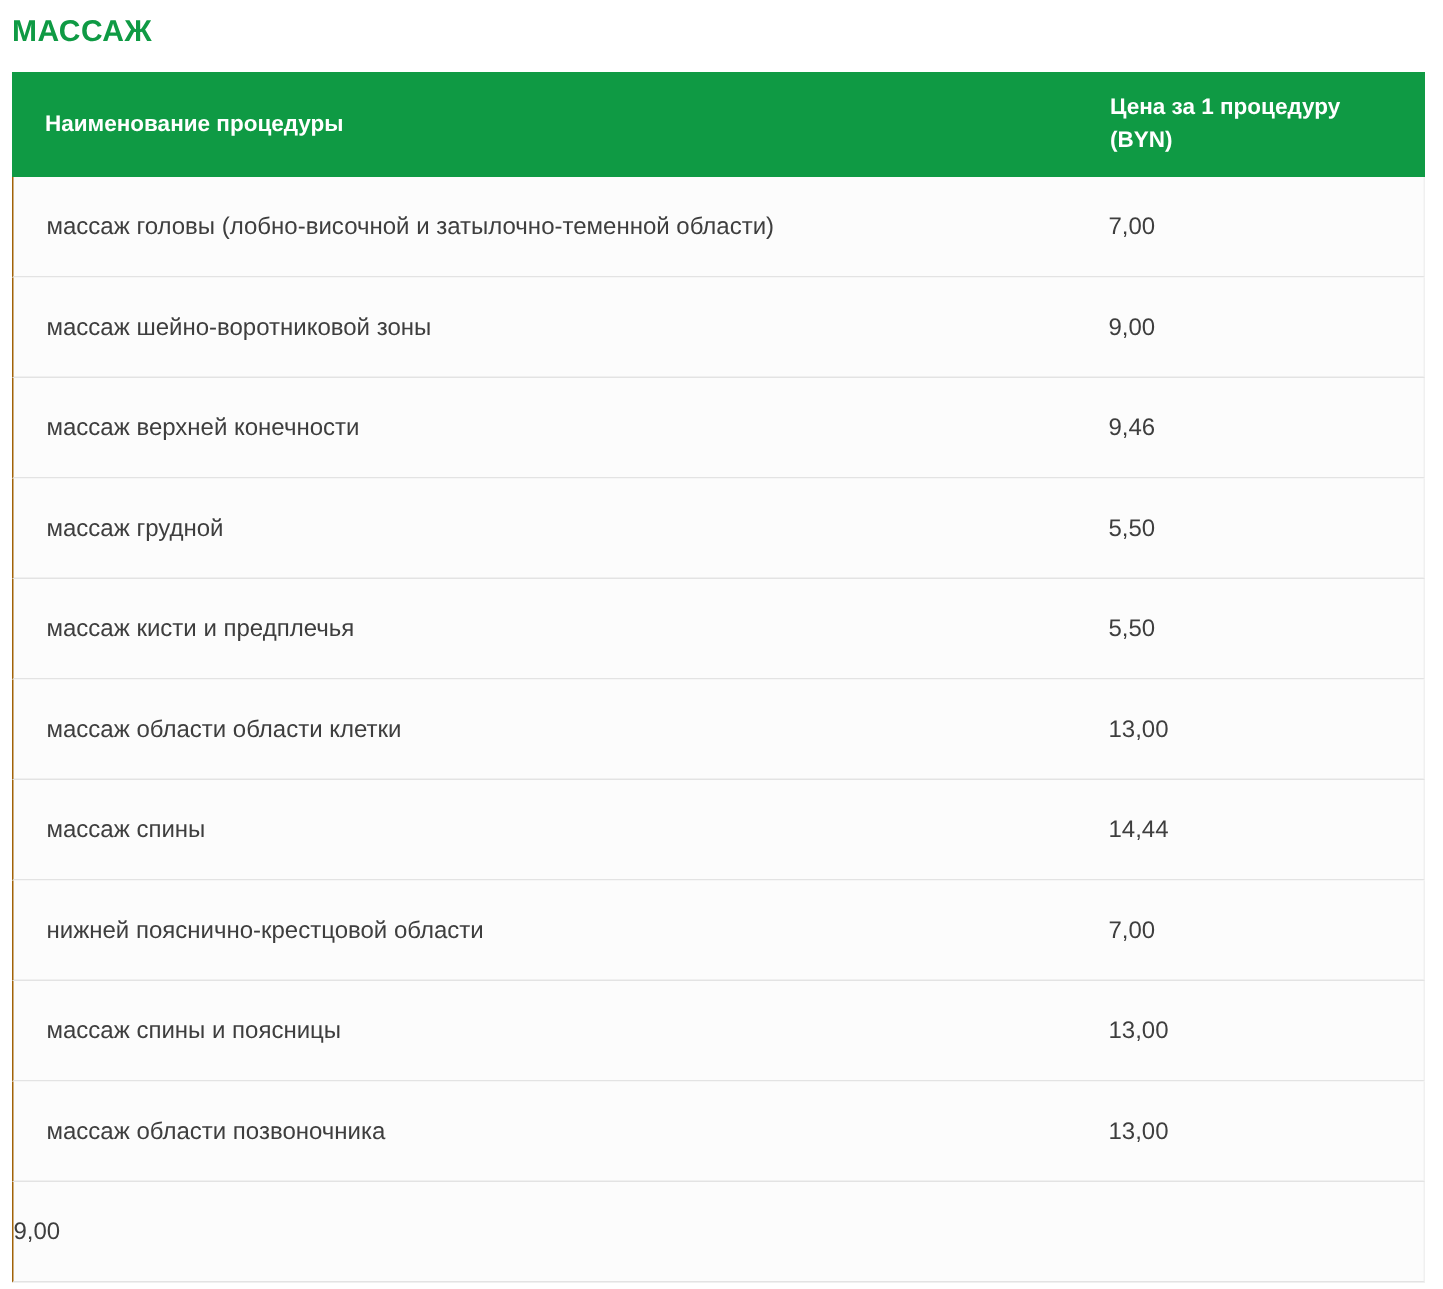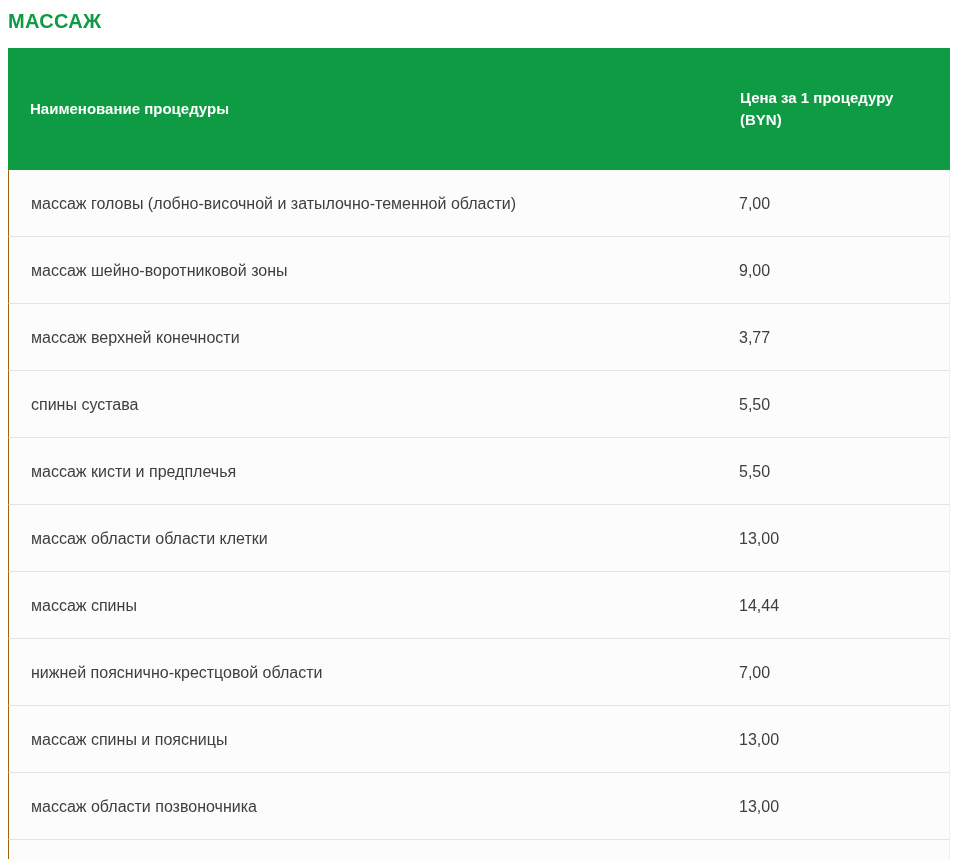--- a/index.html
+++ b/index.html
@@ -23,21 +23,21 @@
     color: #0f9a44;
     letter-spacing: 0.3px;
   }
   .price-table {
     width: 942px;
   }
   .thead {
     display: flex;
     align-items: stretch;
     background: #0f9a44;
-    height: 122px;
+    height: 70px;
   }
   .th {
     display: flex;
     align-items: center;
     color: #ffffff;
     font-weight: bold;
     font-size: 15px;
     line-height: 22px;
   }
   .col-name {
@@ -86,25 +86,25 @@
     <div class="td col-price">7,00</div>
   </div>
 
   <div class="tr">
     <div class="td col-name">массаж шейно-воротниковой зоны</div>
     <div class="td col-price">9,00</div>
   </div>
 
   <div class="tr">
     <div class="td col-name">массаж верхней конечности</div>
-    <div class="td col-price">3,77</div>
+    <div class="td col-price">9,46</div>
   </div>
 
   <div class="tr">
-    <div class="td col-name">спины сустава</div>
+    <div class="td col-name">массаж грудной</div>
     <div class="td col-price">5,50</div>
   </div>
 
   <div class="tr">
     <div class="td col-name">массаж кисти и предплечья</div>
     <div class="td col-price">5,50</div>
   </div>
 
   <div class="tr">
     <div class="td col-name">массаж области области клетки</div>

